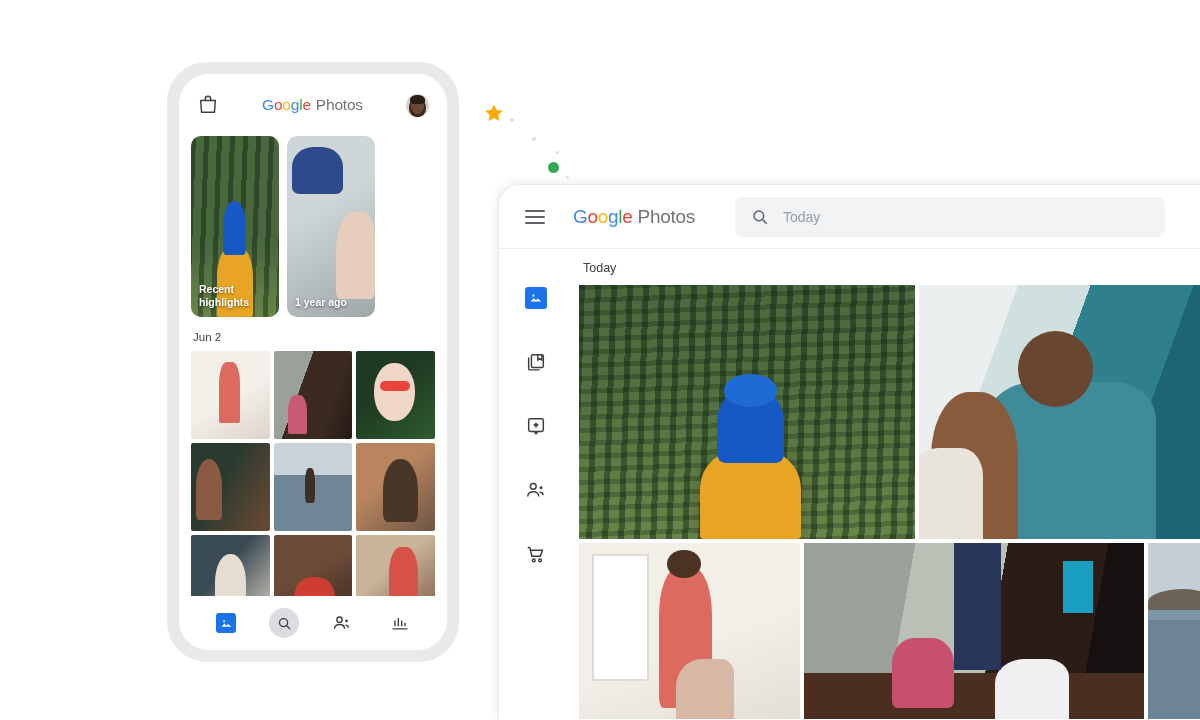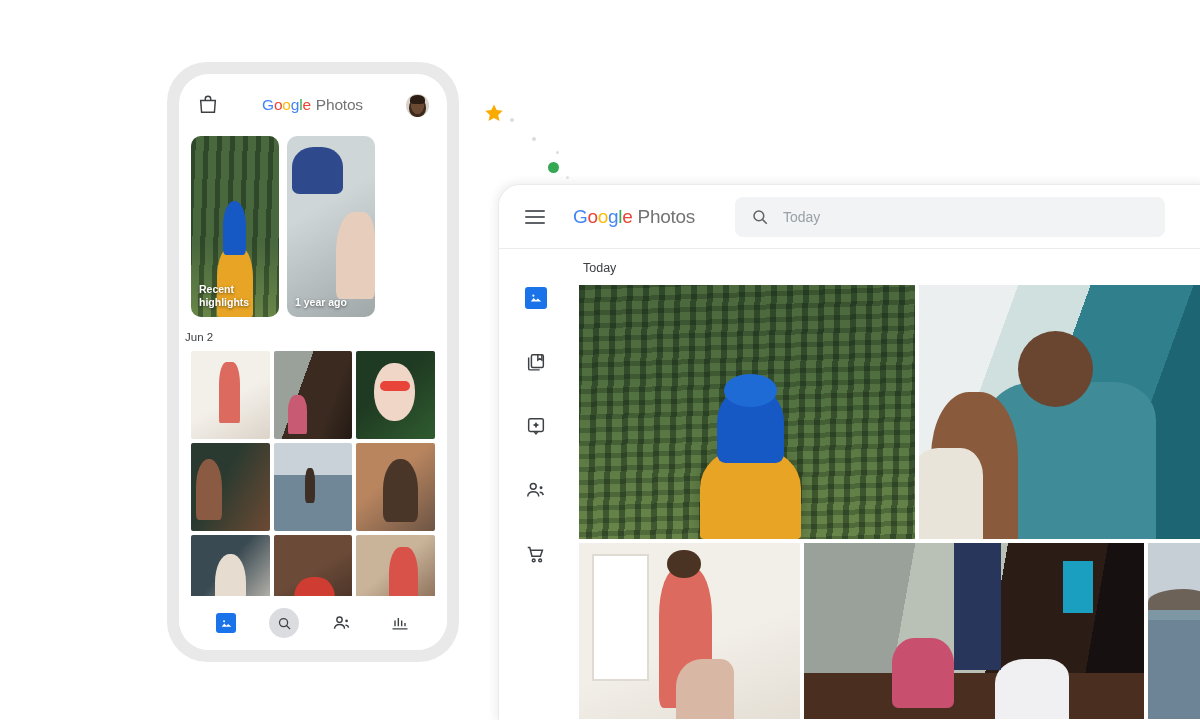--- a/index.html
+++ b/index.html
@@ -57,21 +57,21 @@
   .memories { display: flex; gap: 8px; padding: 0 12px; }
   .memory {
     position: relative; width: 88px; height: 181px;
     border-radius: 10px; overflow: hidden; flex: 0 0 auto;
   }
   .memory-label {
     position: absolute; left: 8px; bottom: 9px; right: 6px;
     color:#fff; font-size: 10.5px; font-weight: 700; line-height: 12.5px;
     text-shadow: 0 1px 3px rgba(0,0,0,.55);
   }
-  .date-label { padding: 14px 6px 8px; font-size: 11.5px; color: #3c4043; border-radius: 10px; }
+  .date-label { padding: 14px 14px 8px; font-size: 11.5px; color: #3c4043; border-radius: 10px; }
 
   
   .pgrid { display: grid; grid-template-columns: repeat(3, 1fr); gap: 4px; padding: 0 12px; }
   .pcell { width: 100%; height: 88px; overflow: hidden; border-radius: 2px; }
 
   .phone-nav {
     position: absolute; left: 0; right: 0; bottom: 0; height: 54px;
     background: #fff; display: flex; align-items: center;
     justify-content: space-around; padding: 0 18px;
   }

